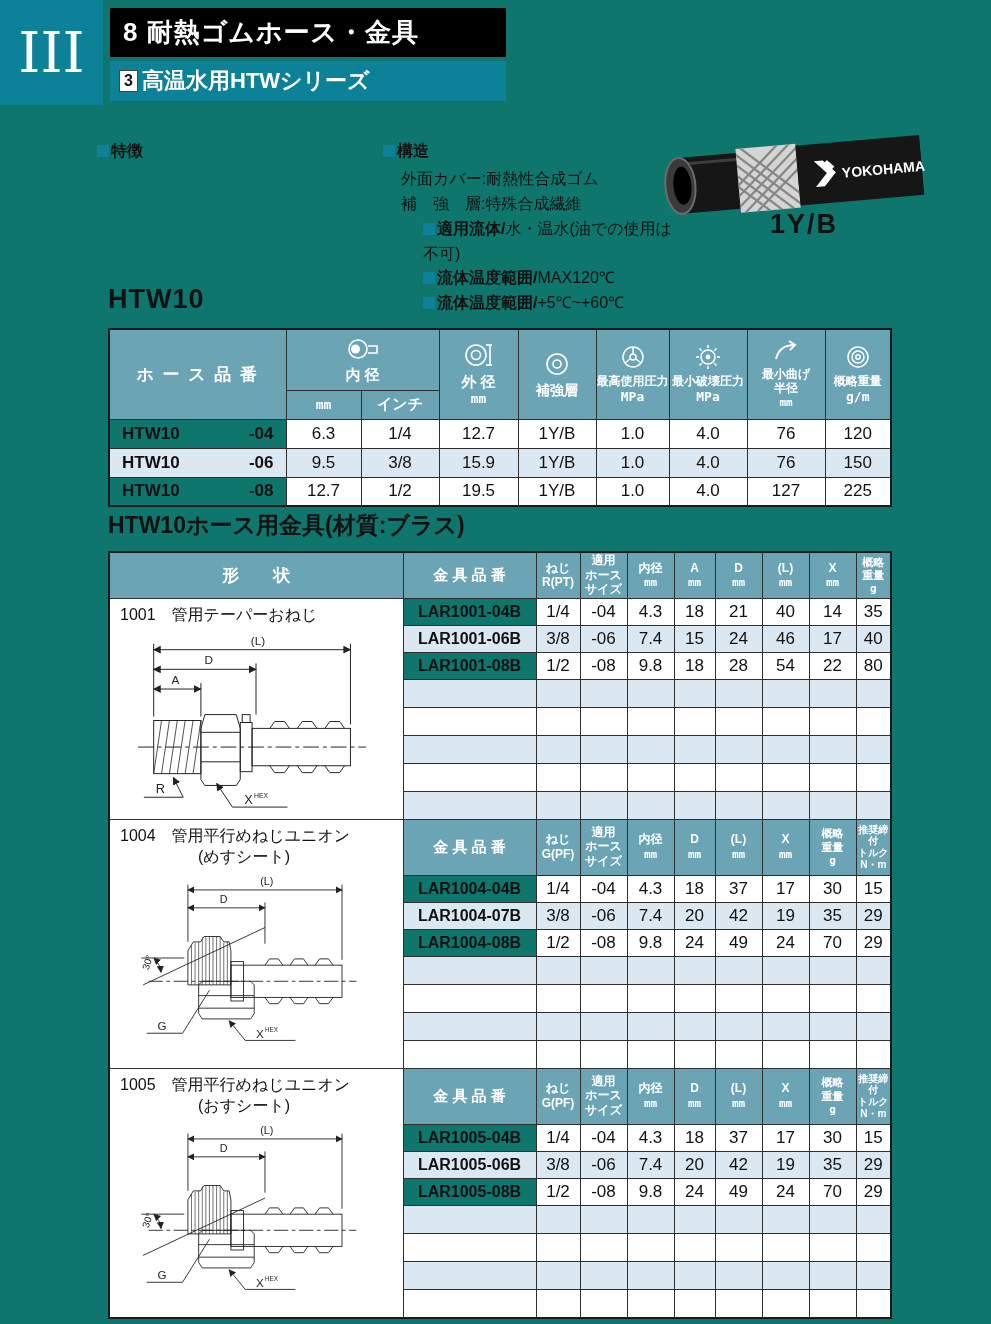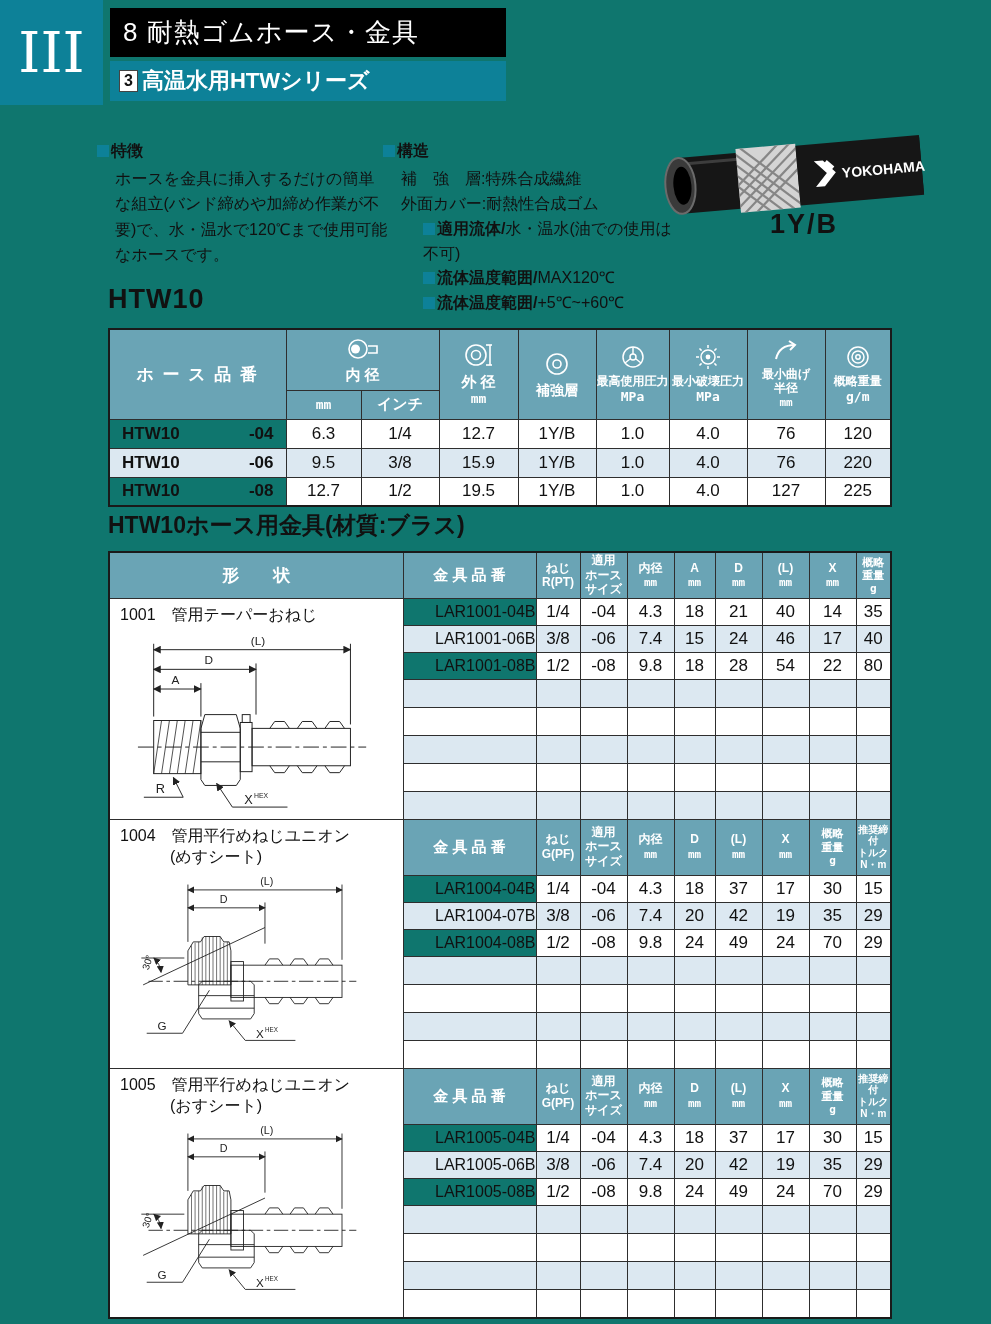--- a/index.html
+++ b/index.html
@@ -3,21 +3,21 @@
 <meta charset="utf-8">
 <style>
   html,body{margin:0;padding:0;background:#fff;}
   .page{position:relative;width:991px;height:1324px;background:#0f766e;overflow:hidden;
         font-family:"Liberation Sans",sans-serif;color:#111;}
   
   .vol-tab{position:absolute;left:0;top:0;width:103px;height:105px;background:#0d8198;
            color:#fff;font-family:"DejaVu Serif",serif;font-size:56px;
            display:flex;align-items:center;justify-content:center;}
   .bar-black{position:absolute;left:110px;top:8px;width:396px;height:49px;background:#000;
-             color:#fff;font-weight:normal;font-size:26px;display:flex;align-items:center;
+             color:#fff;font-weight:bold;font-size:26px;display:flex;align-items:center;
              padding-left:13px;box-sizing:border-box;letter-spacing:1px;}
   .bar-teal{position:absolute;left:110px;top:61px;width:396px;height:40px;background:#0d8198;
             color:#fff;font-weight:bold;font-size:22px;display:flex;align-items:center;
             padding-left:9px;box-sizing:border-box;}
   .series-num{background:#fff;color:#111;border:1px solid #444;font-size:16px;line-height:1;
               padding:2px 4px;margin-right:4px;font-weight:bold;}
   
   .blk{position:absolute;font-size:16px;line-height:1.6;}
   .blk-heading{font-weight:bold;font-size:16px;margin-bottom:2px;}
   .sq{display:inline-block;width:12px;height:12px;background:#0d8198;margin-right:2px;
@@ -40,51 +40,50 @@
   .tbl th{background:#6aa4b5;color:#fff;font-weight:bold;}
   .hh{vertical-align:middle;text-align:center;}
   .hstack{display:flex;flex-direction:column;align-items:center;justify-content:center;gap:1px;height:100%;}
   .hlab{font-size:13px;line-height:1.15;}
   .hlab-s{font-size:12px;line-height:1.1;}
   .hunit{font-size:13px;font-family:"DejaVu Sans Mono",monospace;}
   .num{font-size:17px;text-align:center;}
   td.num{background:#fff;}
   tr.b td{background:#dce8f1;}
   .prodcell{display:flex;justify-content:space-between;padding:0 12px;font-weight:bold;font-size:17px;}
-  .fprod{font-weight:normal;font-size:16px;text-align:right;}
+  .fprod{font-weight:bold;font-size:16px;text-align:center;}
   td.shape{background:#fff;vertical-align:top;text-align:left;}
   .shape-head{font-size:16px;padding:6px 0 0 10px;white-space:nowrap;}
   .shape-head .code{margin-right:16px;}
-  .shape-head2{font-size:16px;padding-left:60px;}
+  .shape-head2{font-size:16px;padding-left:88px;}
   .draw{display:block;margin:4px auto 0 auto;}
   .er td{height:27px;background:#fff;}
   .er.b td{background:#dce8f1;}
   svg text{font-family:"Liberation Sans",sans-serif;}
 </style>
 </head>
 <body>
 
 <div class="page">
 
   <div class="vol-tab">III</div>
   <div class="bar-black">8 耐熱ゴムホース・金具</div>
   <div class="bar-teal">
     <span class="series-num">3</span>
     <span>高温水用HTWシリーズ</span>
   </div>
 
   <div class="blk" style="left:97px;top:138px;width:292px;">
     <div class="blk-heading"><span class="sq"></span><span>特徴</span></div>
-    <div class="feat-body">ホースを金具に挿入するだけの簡単な組立(バンド締めや加締め作業が不要)で、水・温水で120℃まで使用可能なホースです。</div>
   </div>
 
   <div class="blk" style="left:383px;top:138px;width:300px;">
     <div class="blk-heading"><span class="sq"></span><span>構造</span></div>
+    <div class="cons-line">外面カバー:耐熱性合成ゴム</div>
     <div class="cons-line">補　強　層:特殊合成繊維</div>
-    <div class="cons-line">外面カバー:耐熱性合成ゴム</div>
     <div class="spec-line"><span class="sq"></span><b>適用流体/</b><span>水・温水(油での使用は不可)</span></div>
     <div class="spec-line"><span class="sq"></span><b>流体温度範囲/</b><span>MAX120℃</span></div>
     <div class="spec-line"><span class="sq"></span><b>流体温度範囲/</b><span>+5℃~+60℃</span></div>
   </div>
 
   <div class="hose-photo">
     <svg width="285" height="88" viewBox="0 0 285 88">
       <defs>
         <clipPath id="braidClip">
             <rect x="86" y="12" width="60" height="64"></rect>
@@ -254,21 +253,21 @@
               <span>-06</span>
             </div>
           </td>
       <td class="num">9.5</td>
           <td class="num">3/8</td>
       <td class="num">15.9</td>
           <td class="num">1Y/B</td>
       <td class="num">1.0</td>
           <td class="num">4.0</td>
       <td class="num">76</td>
-          <td class="num">220</td>
+          <td class="num">150</td>
     </tr>
     <tr style="height:29px;">
       <td>
             <div class="prodcell">
               <span>HTW10</span>
               <span>-08</span>
             </div>
           </td>
       <td class="num">12.7</td>
           <td class="num">1/2</td>

